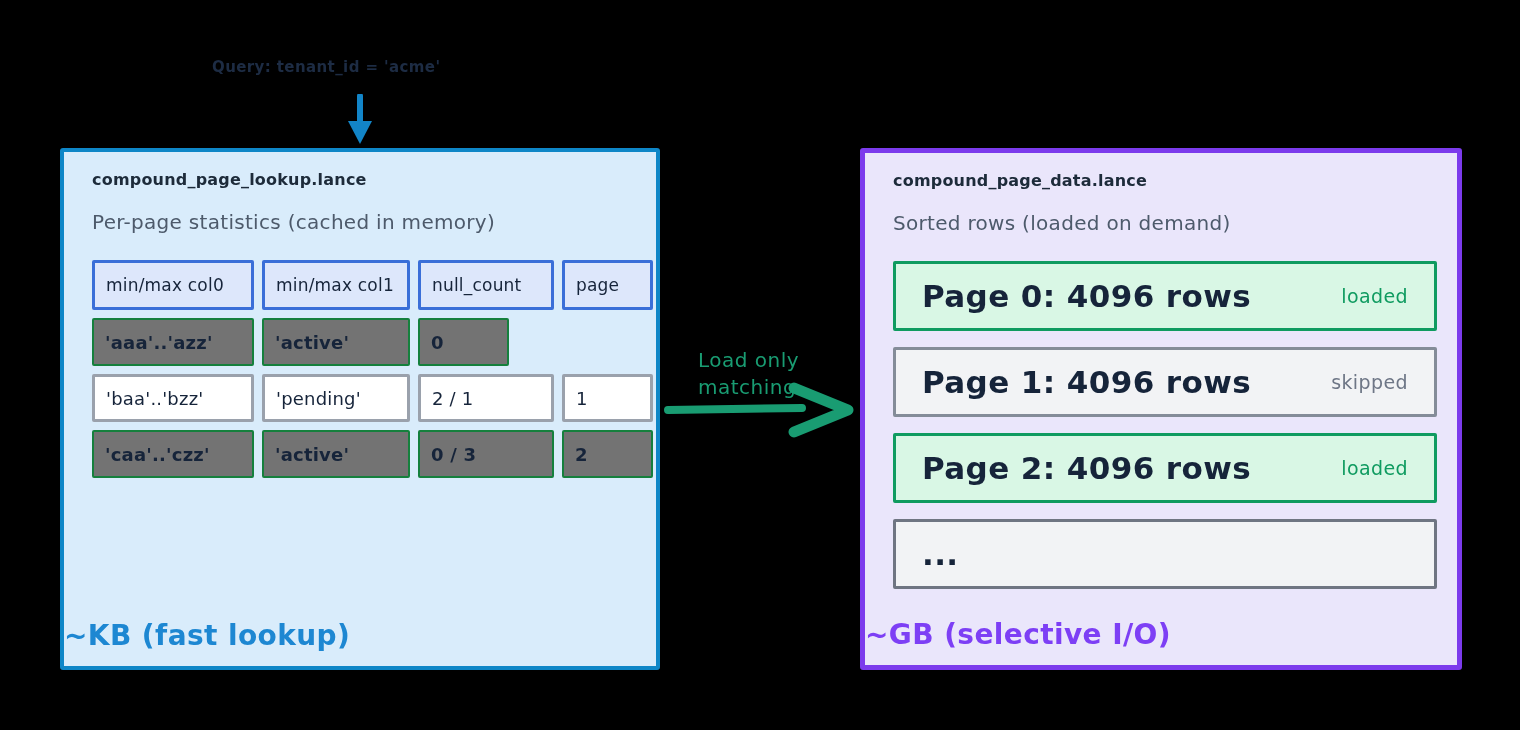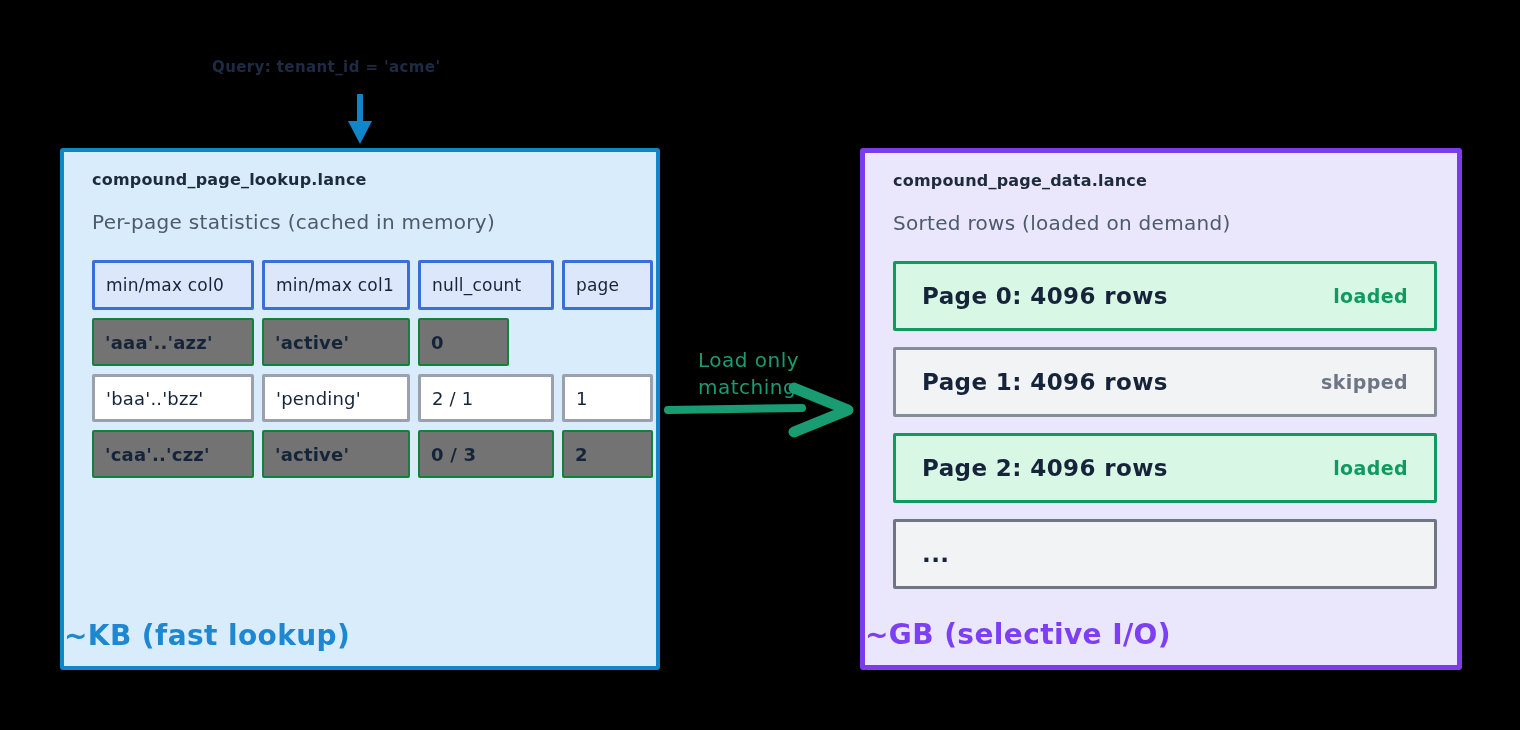--- a/index.html
+++ b/index.html
@@ -39,22 +39,22 @@
                 color:#199c72; line-height:27px; letter-spacing:0.5px; white-space:pre-line; }
   .flow-arrow { position:absolute; left:662px; top:380px; }
 
   .pages { position:absolute; left:28px; top:108px; width:544px; display:flex;
            flex-direction:column; gap:16px; }
   .page-row { height:70px; border-radius:2px; display:flex; align-items:center;
               justify-content:space-between; padding:0 26px; }
   .page-row.loaded  { background:#d9f7e5; border:3px solid #0f9b60; }
   .page-row.skipped { background:#f2f3f5; border:3px solid #848c98; }
   .page-row.rest    { background:#f2f3f5; border:3px solid #6f7582; }
-  .page-label { font-size:23px; font-weight:600; color:#16243a; letter-spacing:0.4px; }
-  .page-status { font-size:19px; font-weight:700; letter-spacing:0.4px; }
+  .page-label { font-size:31px; font-weight:600; color:#16243a; letter-spacing:0.4px; }
+  .page-status { font-size:19px; font-weight:400; letter-spacing:0.4px; }
   .page-row.loaded  .page-status { color:#0f9b60; }
   .page-row.skipped .page-status { color:#6e7686; }
 </style>
 </head>
 <body>
 
 <div class="canvas">
 
   <div class="query-label">Query: tenant_id = 'acme'</div>
 

